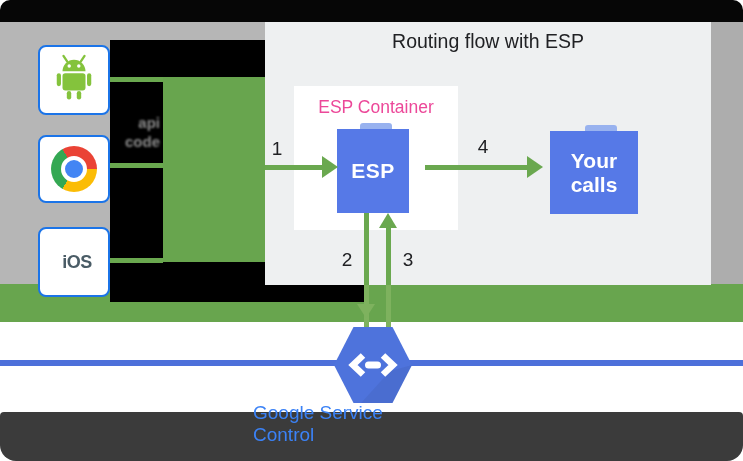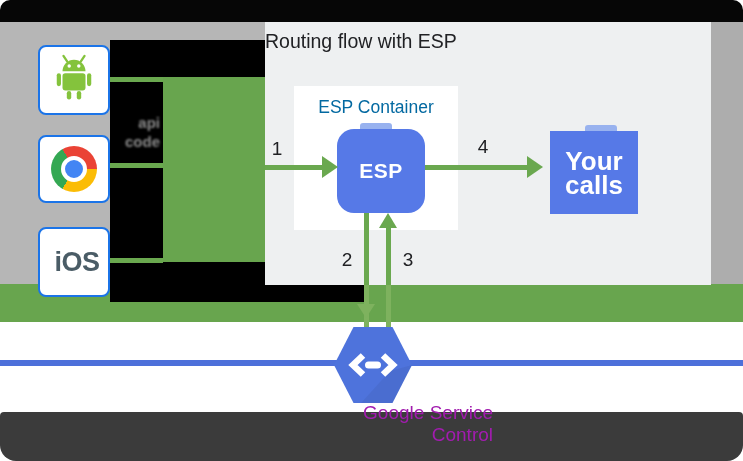--- a/index.html
+++ b/index.html
@@ -20,42 +20,42 @@
   .black-bottom{left:163px;top:262px;width:201px;height:40px;background:#000;}
   .green-bar{left:163px;top:77px;width:102px;height:185px;background:#68a54e;}
   .panel{left:265px;top:22px;width:446px;height:263px;background:#eef0f1;}
   .right-strip{left:711px;top:22px;width:32px;height:262px;background:#adadad;}
   .connector{height:5px;width:53px;left:110px;background:#6aa84f;}
   .api-calls{left:100px;top:113px;width:60px;text-align:right;color:#8b8b8b;
     font-size:15px;font-weight:700;line-height:19px;filter:blur(0.9px);}
   
   .client-box{left:38px;width:72px;background:#ffffff;border:2.5px solid #1b74e8;
     border-radius:8px;box-sizing:border-box;display:flex;align-items:center;justify-content:center;}
-  .ios-label{font-size:27px;font-weight:700;color:#4a5c66;letter-spacing:-0.5px;margin-left:6px;}
+  .ios-label{font-size:18px;font-weight:700;color:#4a5c66;letter-spacing:-0.5px;margin-left:6px;}
   .chrome-disc{width:46px;height:46px;border-radius:50%;
     background:conic-gradient(from -30deg,#ea4335 0 120deg,#fbbc05 0 240deg,#34a853 0 360deg);
     display:flex;align-items:center;justify-content:center;}
   .chrome-core{width:18px;height:18px;border-radius:50%;background:#4285f4;border:4px solid #ffffff;}
   
-  .panel-title{left:265px;top:30px;width:446px;text-align:left;font-size:19.5px;color:#202124;}
+  .panel-title{left:265px;top:30px;width:446px;text-align:center;font-size:19.5px;color:#202124;}
   .container-card{width:164px;height:144px;background:#ffffff;}
-  .container-title{width:100%;text-align:center;margin-top:11px;font-size:17.5px;color:#0369a1;}
+  .container-title{width:100%;text-align:center;margin-top:11px;font-size:17.5px;color:#ec4899;}
   .tab{width:32px;height:10px;background:#98b2ef;border-radius:3px;}
   .blue-box{background:#5679e7;display:flex;flex-direction:column;align-items:center;justify-content:center;
     color:#ffffff;font-weight:700;text-align:center;}
   .step-label{width:20px;text-align:center;font-size:19px;color:#202124;}
   .hline{height:5px;background:#6aa84f;}
   .vline{width:5px;background:#6aa84f;}
   .vline-light{width:5px;background:#7eb25e;}
   .head-right{width:0;height:0;border-left:16px solid #6aa84f;border-top:11px solid transparent;border-bottom:11px solid transparent;}
   .head-up{width:0;height:0;border-bottom:15px solid #6aa84f;border-left:9.5px solid transparent;border-right:9.5px solid transparent;}
   .head-down{width:0;height:0;border-top:14px solid #7eb25e;border-left:9.5px solid transparent;border-right:9.5px solid transparent;}
   
   .blue-line{left:0;top:360px;width:743px;height:6px;background:#4d70da;}
-  .gs-label{left:253px;top:402px;width:240px;text-align:right;font-size:19px;line-height:22px;color:#a21caf;}
+  .gs-label{left:253px;top:402px;width:240px;text-align:left;font-size:19px;line-height:22px;color:#3b82f6;}
 </style>
 </head>
 <body>
 
 <div id="stage">
 
   <div class="abs top-band"></div>
   <div class="abs gray-top-strip"></div>
   <div class="abs gray-left-col"></div>
   <div class="abs green-band"></div>
@@ -105,26 +105,26 @@
   </div>
 
   <div class="abs panel-title">Routing flow with ESP</div>
 
   <div class="abs container-card" style="left:294px;top:86px;">
     <div class="container-title">ESP Container</div>
   </div>
 
 
   <div class="abs tab" style="left:360px;top:123px;"></div>
-  <div class="abs blue-box" style="left:337px;top:129px;width:88px;height:84px;font-size:21px;letter-spacing:0.5px;border-radius:17px;">
+  <div class="abs blue-box" style="left:337px;top:129px;width:72px;height:84px;font-size:21px;letter-spacing:0.5px;">
     <span>ESP</span>
   </div>
 
   <div class="abs tab" style="left:585px;top:125px;"></div>
-  <div class="abs blue-box" style="left:550px;top:131px;width:88px;height:83px;font-size:26px;line-height:24px;">
+  <div class="abs blue-box" style="left:550px;top:131px;width:88px;height:83px;font-size:21px;line-height:24px;">
     <span>Your</span>
     <span>calls</span>
   </div>
 
   <div class="abs hline" style="left:265px;top:165px;width:57px;"></div>
   <div class="abs head-right" style="left:322px;top:156px;"></div>
   <div class="abs step-label" style="left:267px;top:138px;">1</div>
 
   <div class="abs hline" style="left:425px;top:165px;width:102px;"></div>
   <div class="abs head-right" style="left:527px;top:156px;"></div>

